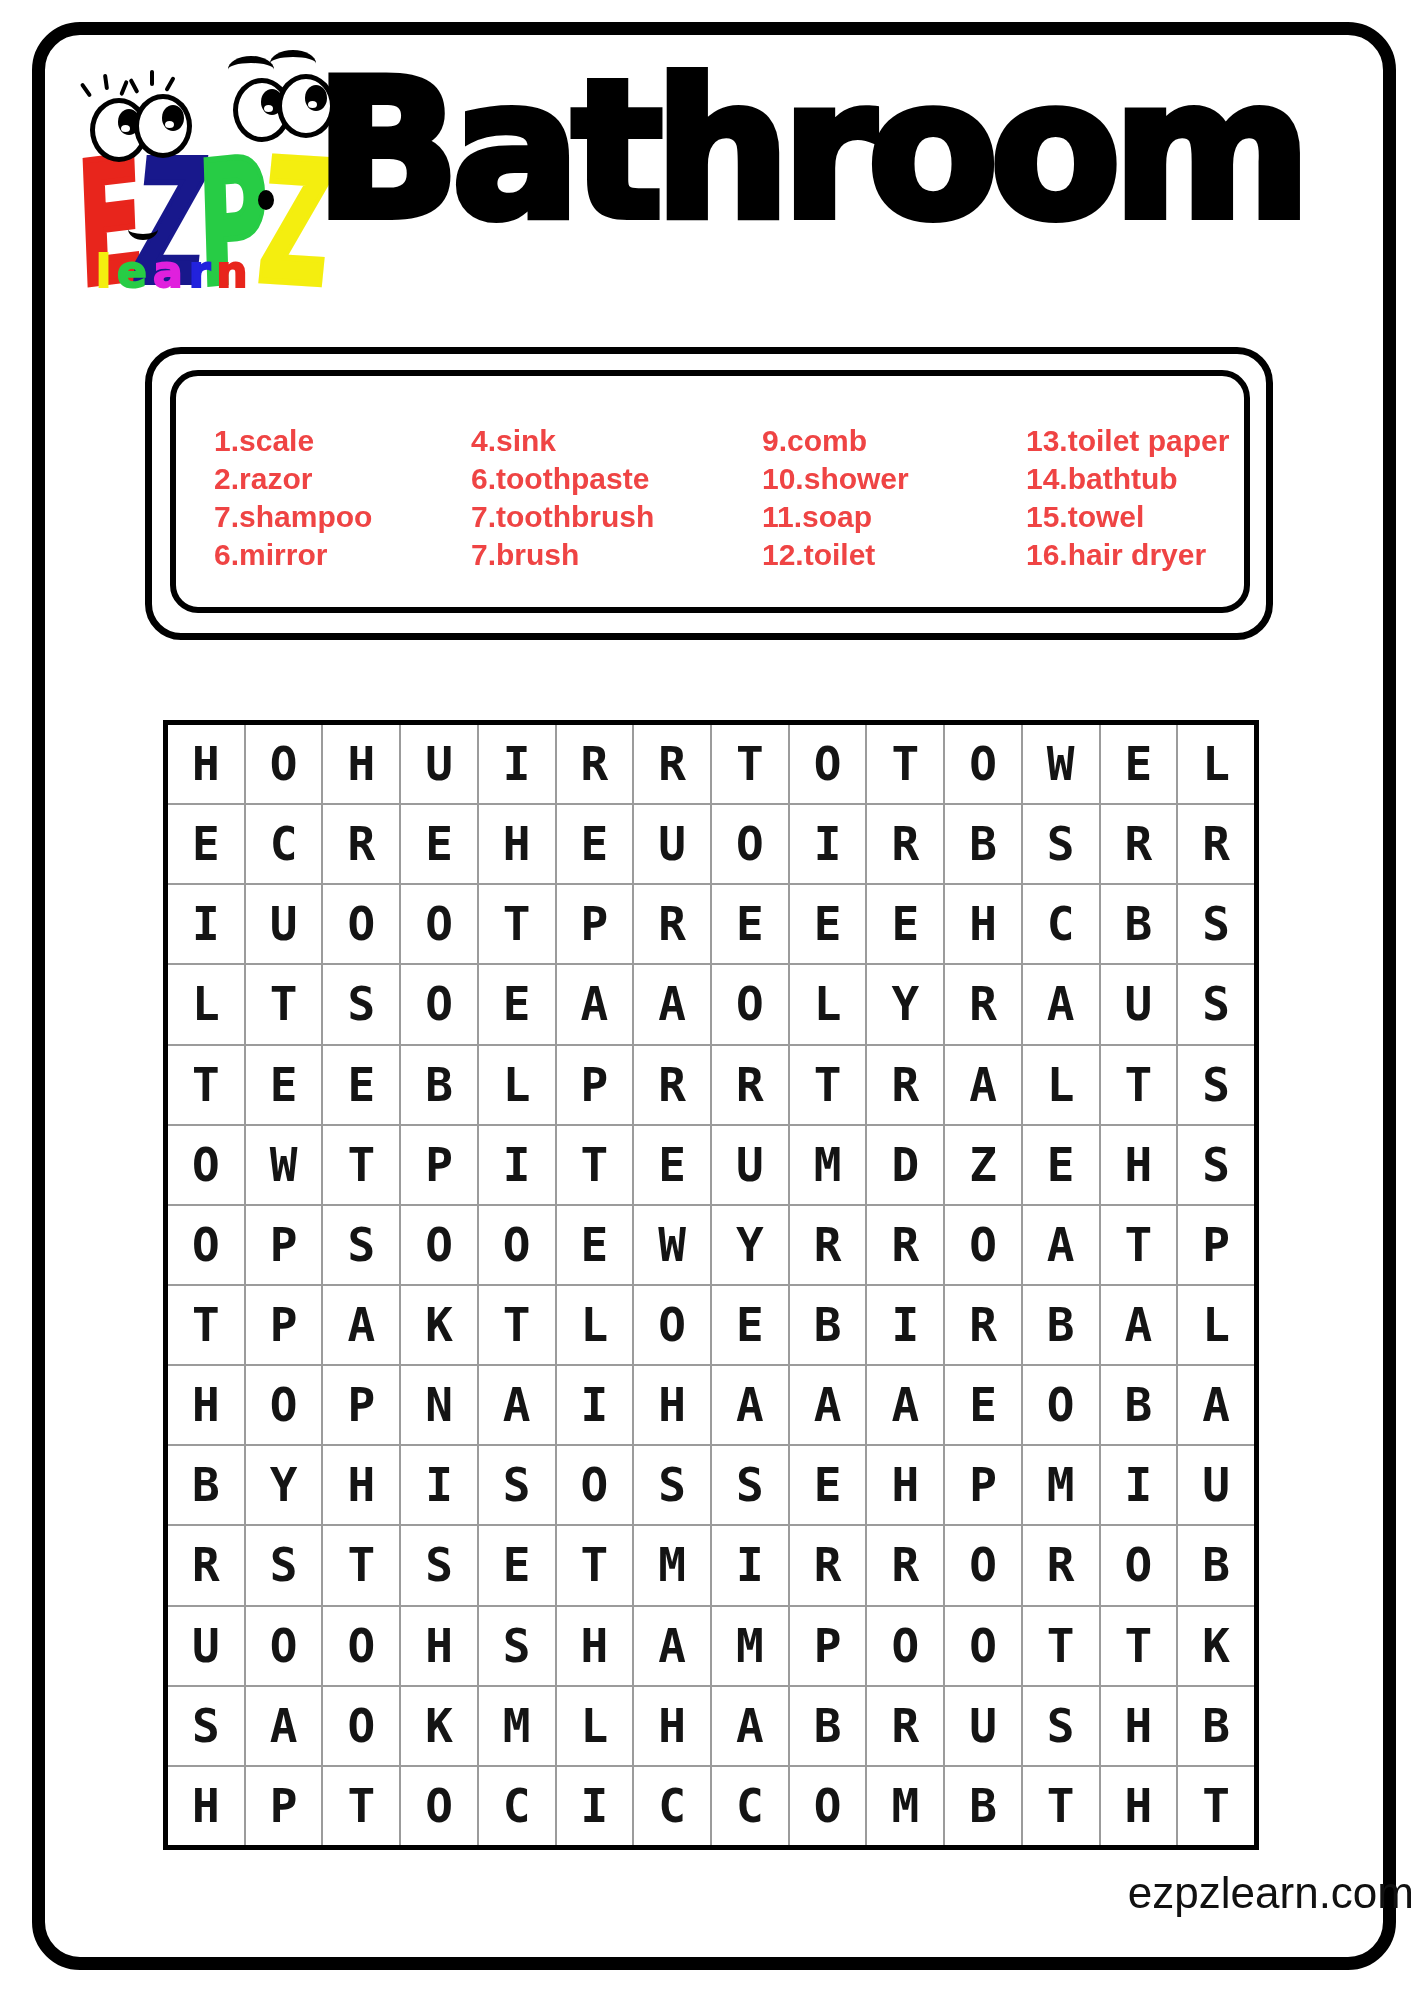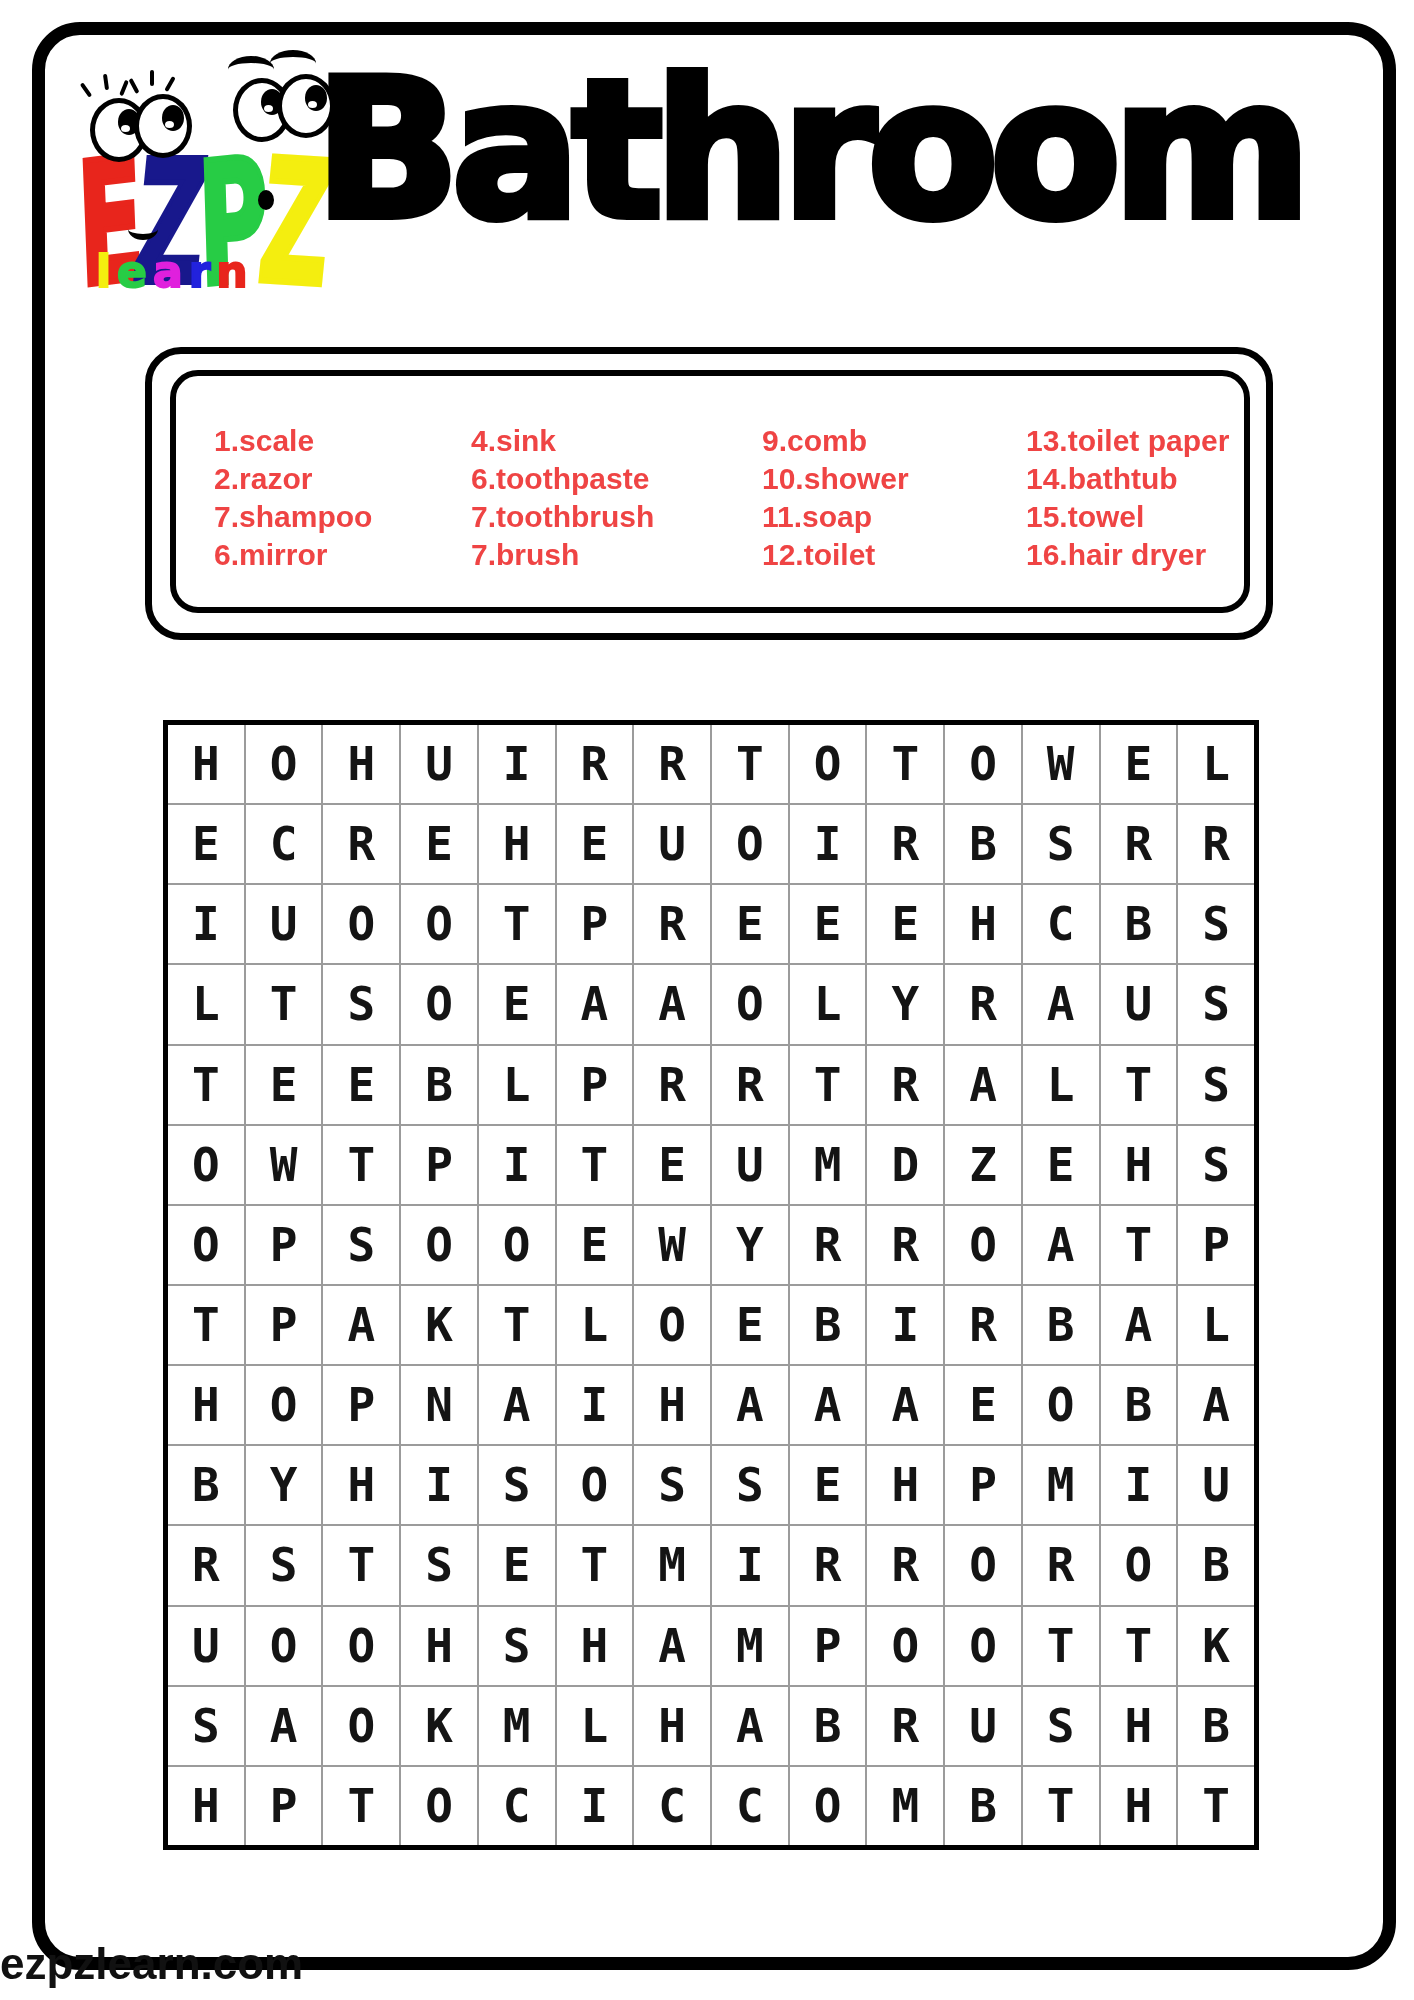--- a/index.html
+++ b/index.html
@@ -53,22 +53,22 @@
 
   
   .grid-wrap{position:absolute;left:163px;top:720px;width:1096px;height:1130px;
              box-sizing:border-box;border:5px solid #000;background:#9b9b9b;
              display:grid;grid-template-columns:repeat(14,1fr);grid-template-rows:repeat(14,1fr);
              gap:2px;}
   .cell{background:#ffffff;display:flex;align-items:center;justify-content:center;
         font-family:"DejaVu Sans Mono",monospace;font-weight:700;font-size:46px;color:#141414;}
 
   
-  .footer{position:absolute;left:0;top:1939px;width:100%;text-align:left;
-          font-size:44px;font-weight:700;color:#111;}
+  .footer{position:absolute;left:0;top:1868px;width:100%;text-align:right;
+          font-size:44px;font-weight:400;color:#111;}
 </style>
 </head>
 <body>
 
 <div class="page">
   <div class="page-frame"></div>
 
   <div class="logo">
     <div class="ezpz-row" id="logo-letters"><span class="lz lz0" style="color: rgb(232, 37, 28);">E</span><span class="lz lz1" style="color: rgb(24, 24, 140);">Z</span><span class="lz lz2" style="color: rgb(39, 204, 69);">P</span><span class="lz lz3" style="color: rgb(244, 238, 15);">Z</span></div>
     <div class="learn-row" id="logo-sub-letters"><span class="ll" style="color: rgb(244, 238, 15);">l</span><span class="ll" style="color: rgb(39, 204, 69);">e</span><span class="ll" style="color: rgb(224, 32, 221);">a</span><span class="ll" style="color: rgb(34, 34, 221);">r</span><span class="ll" style="color: rgb(232, 37, 28);">n</span></div>

